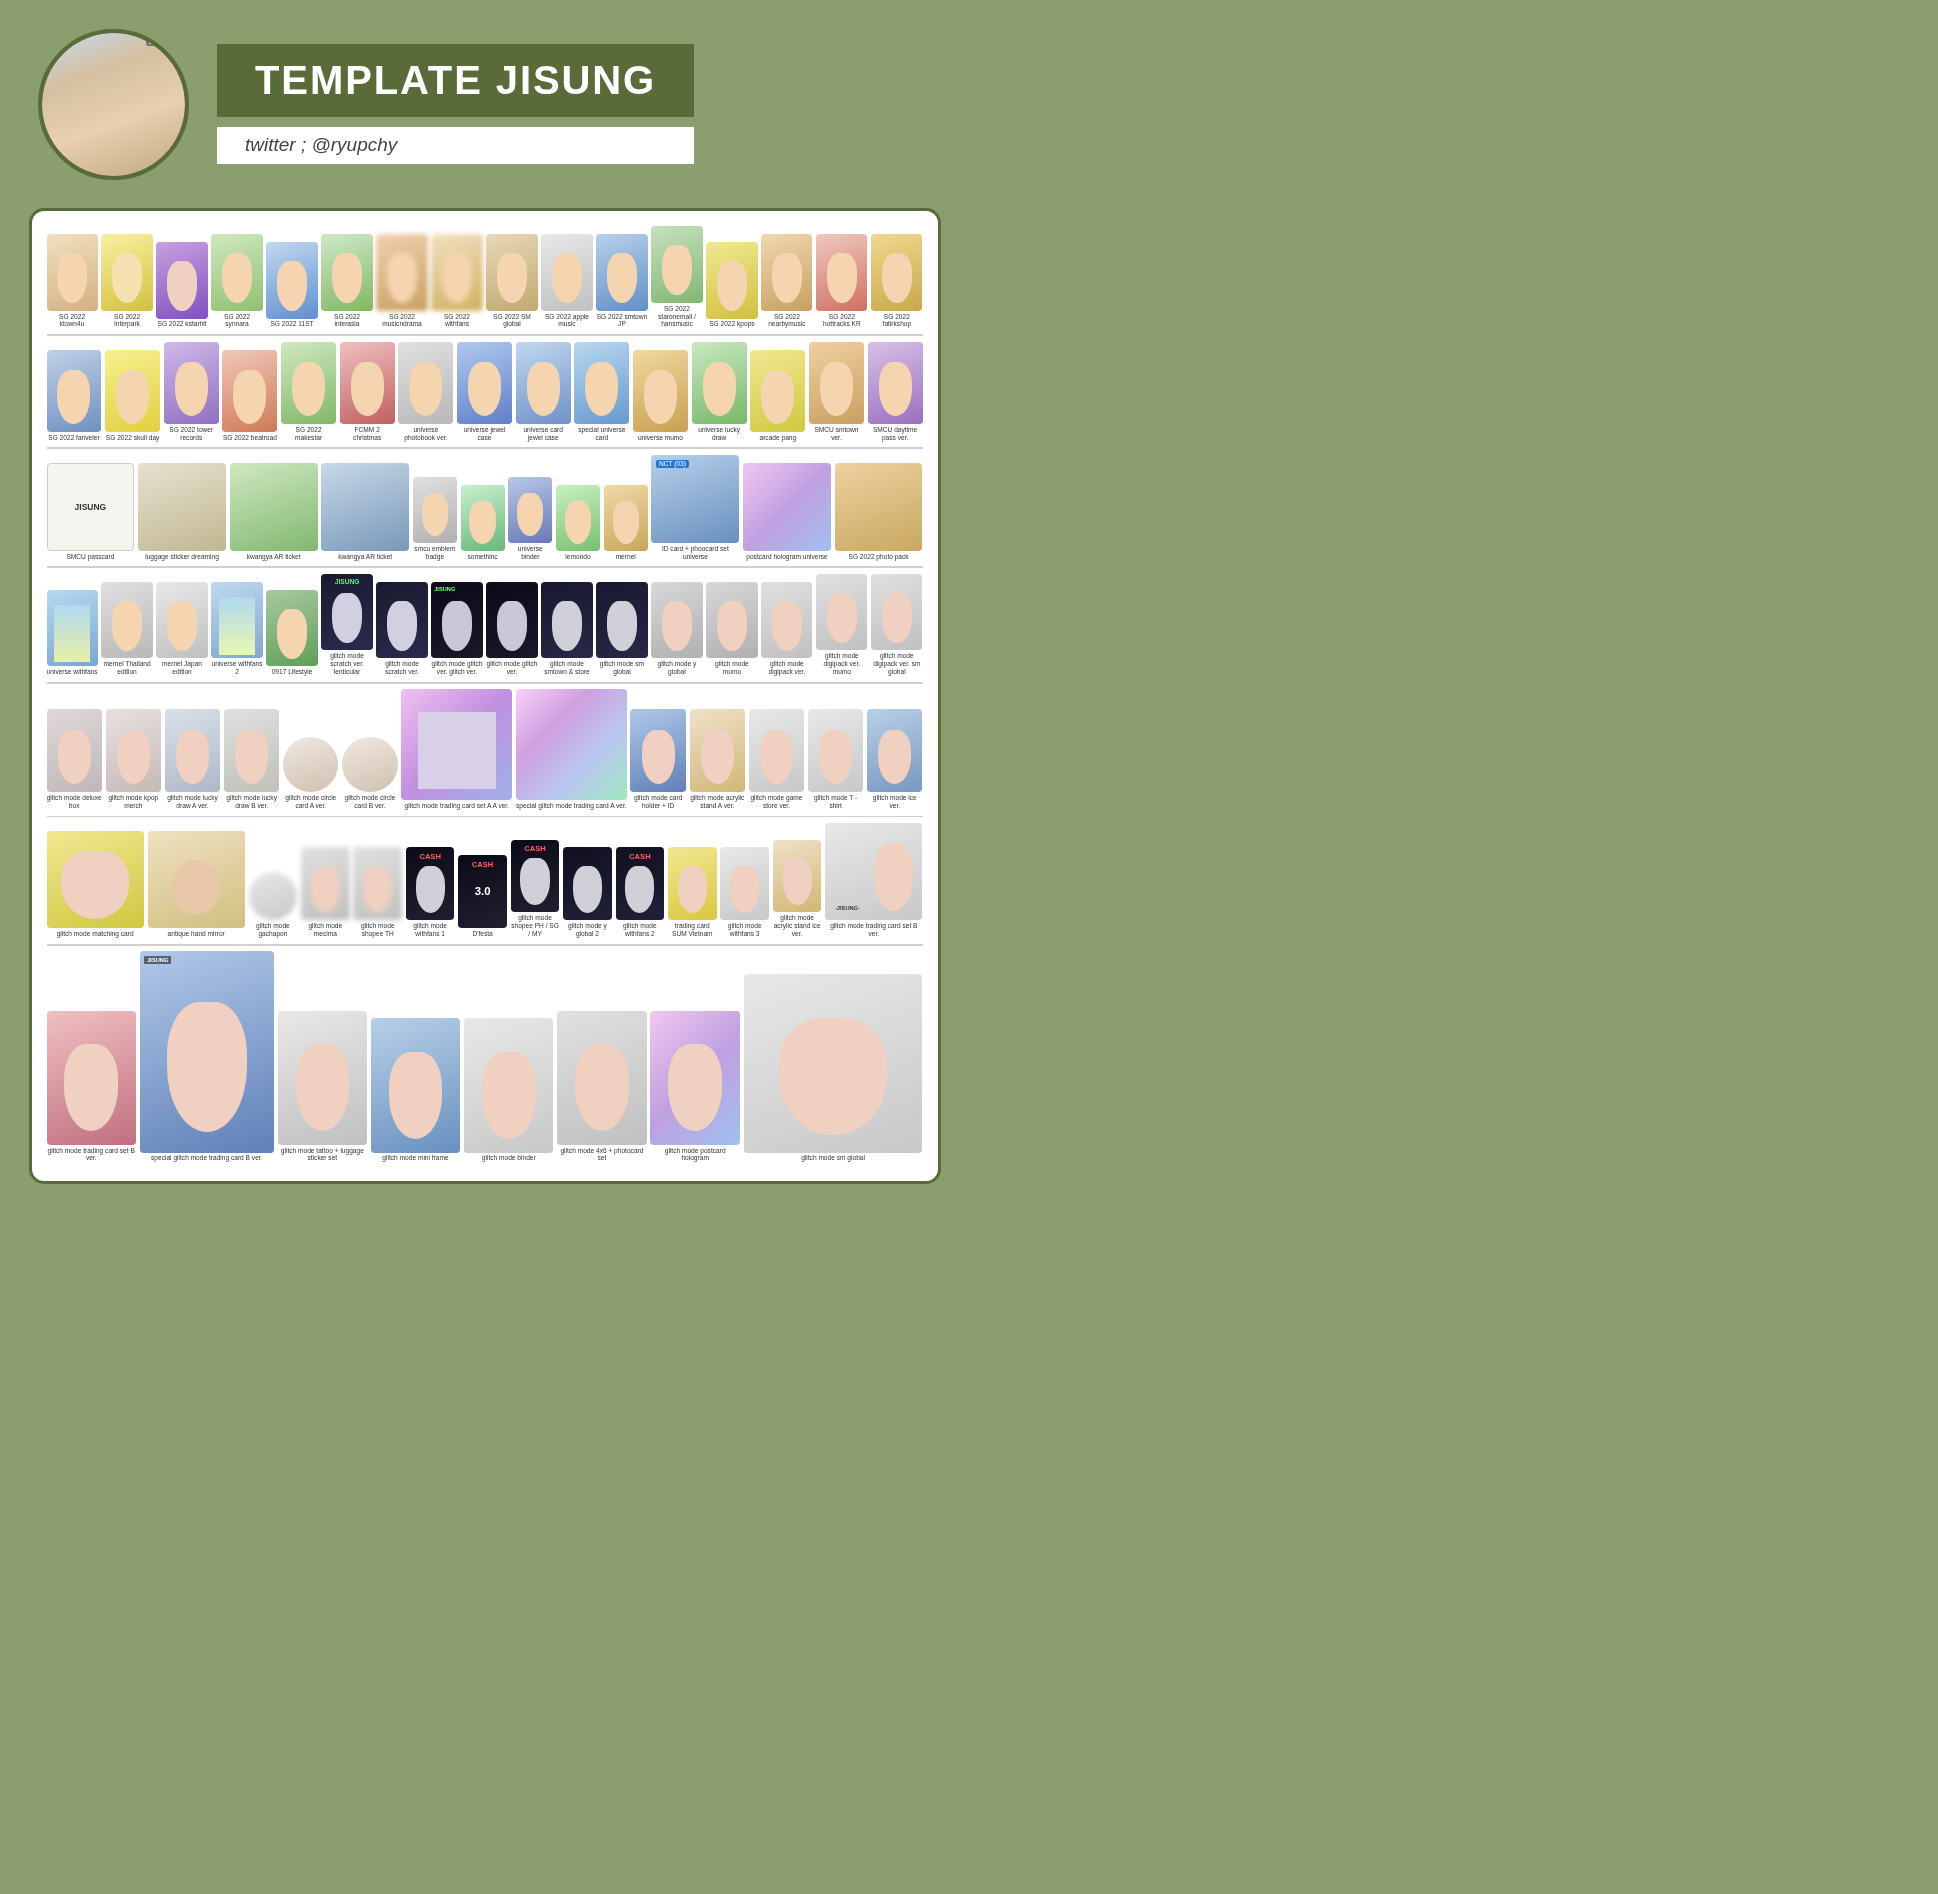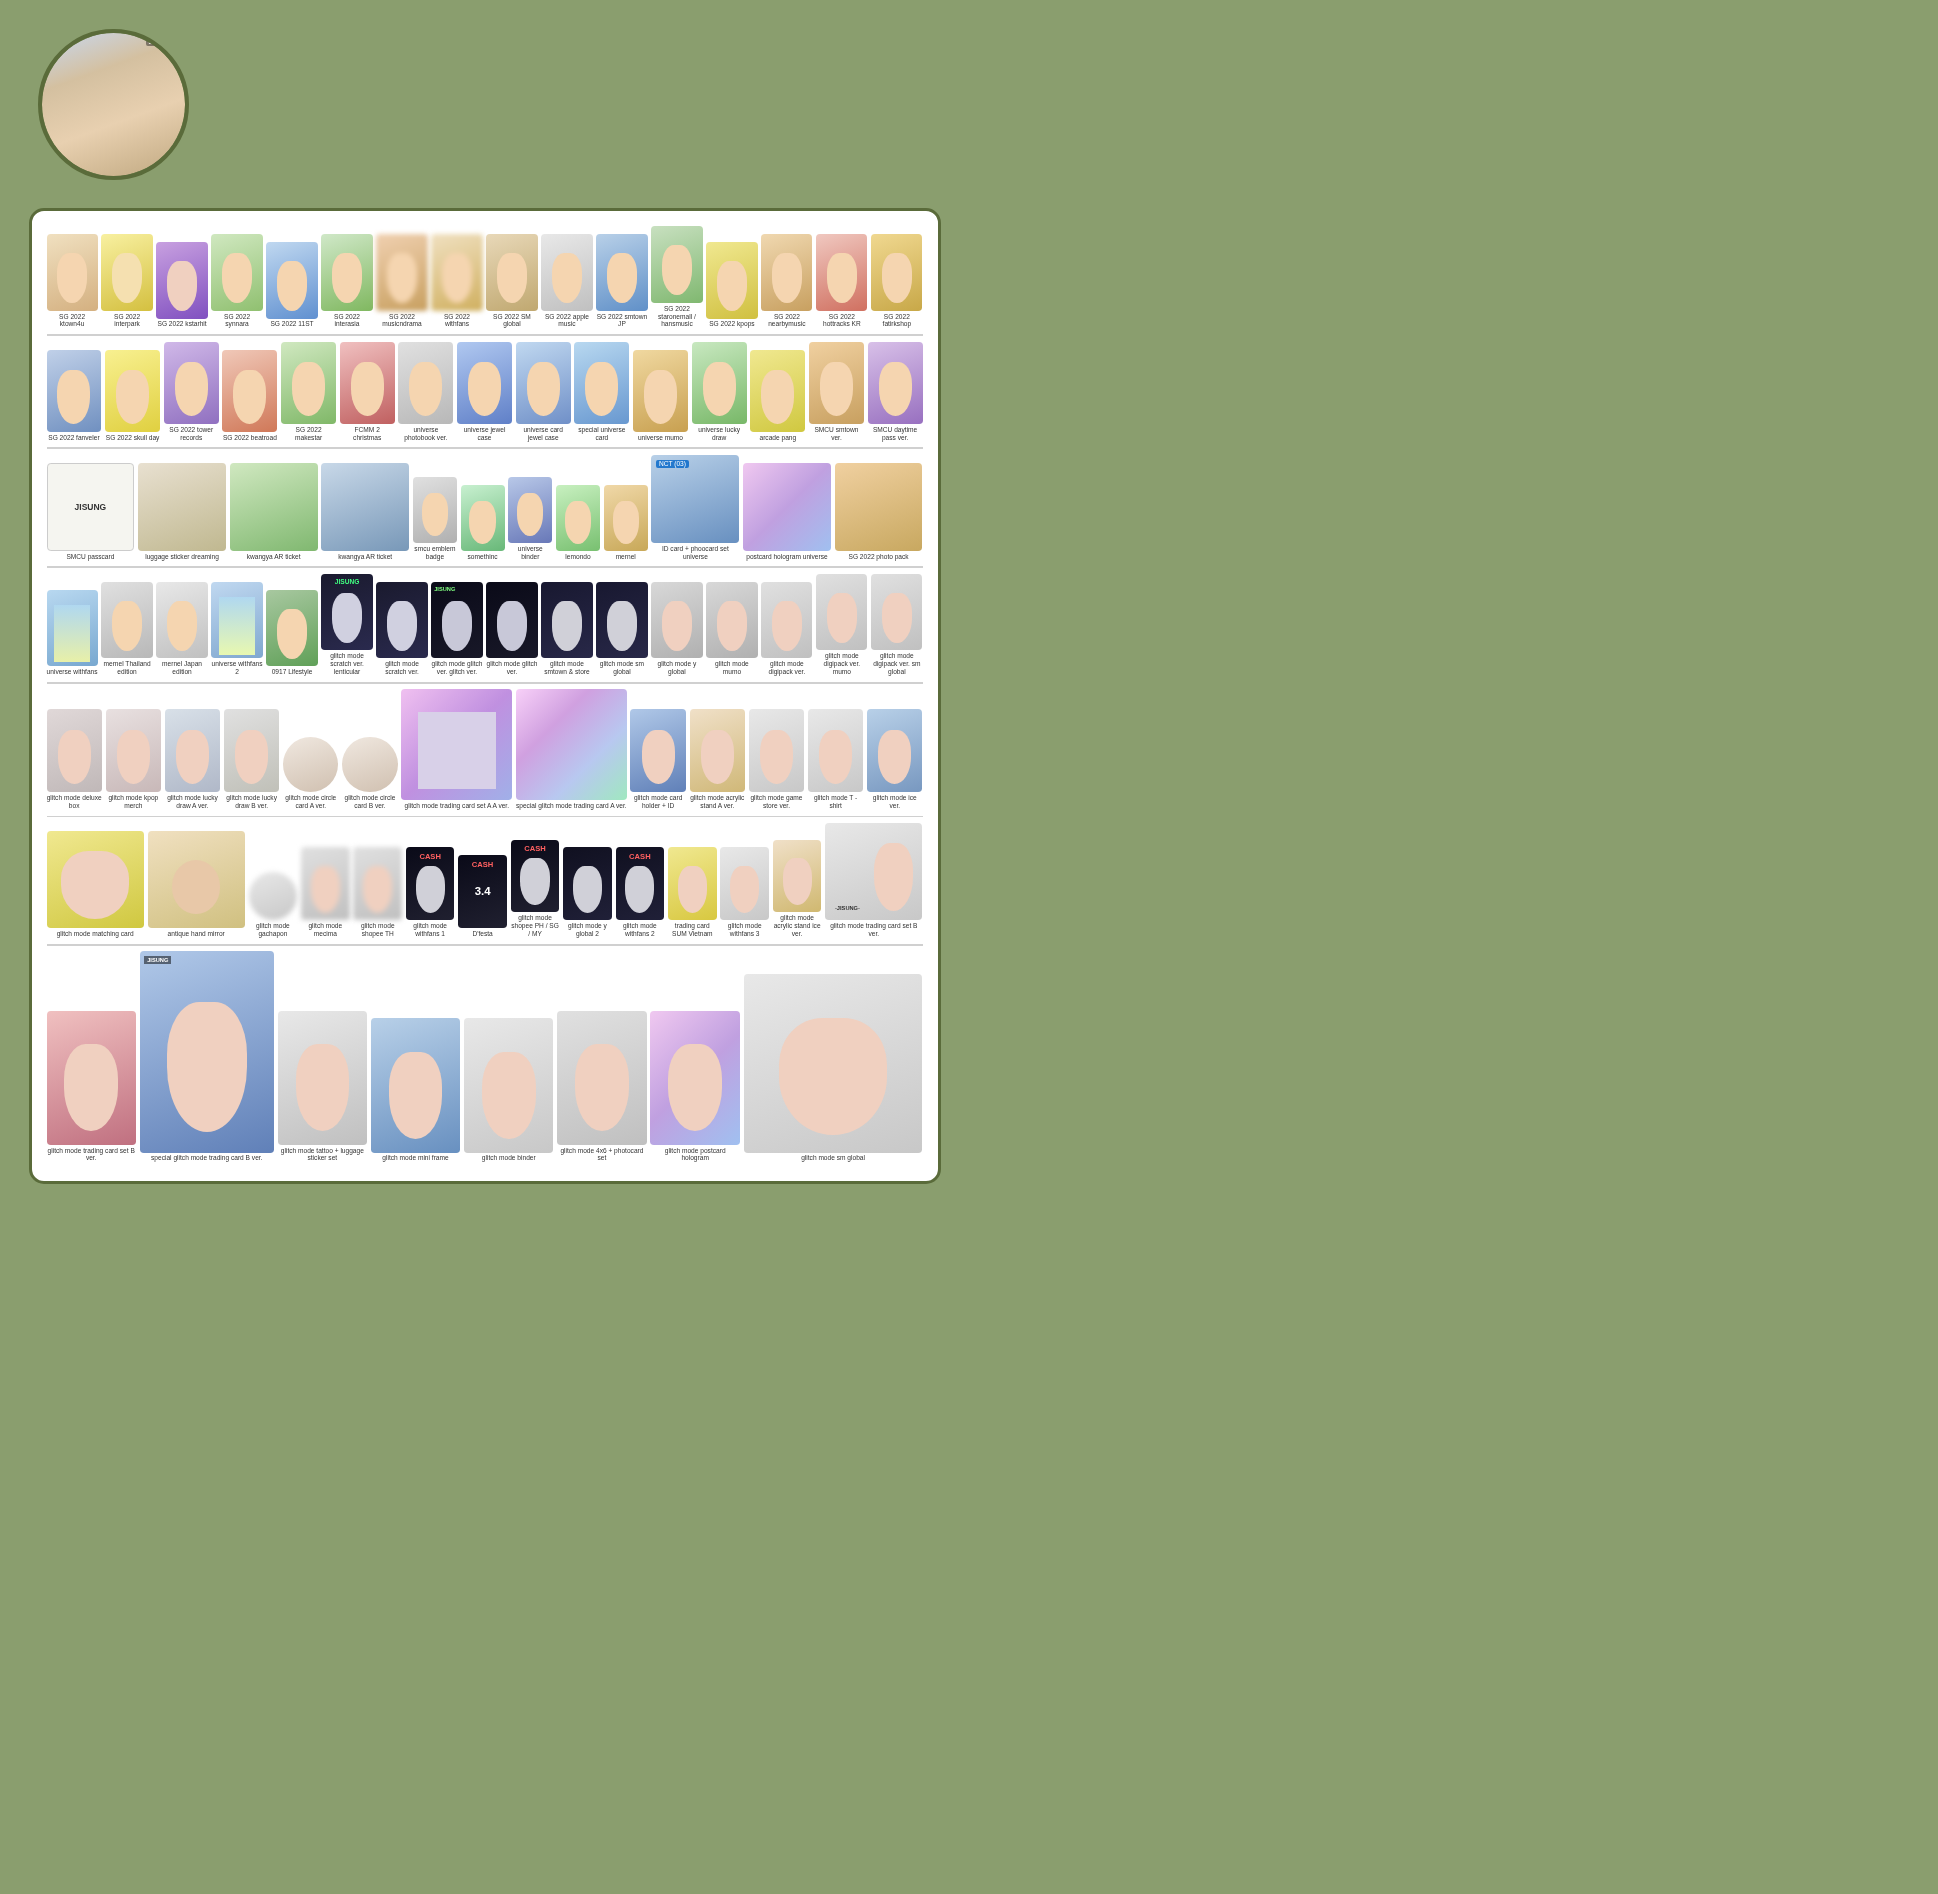--- a/index.html
+++ b/index.html
@@ -115,20 +115,28 @@
   </style>
 </head>
 <body>
 
 <div class="header">
   <div class="avatar-container">
     <div class="avatar-inner" style="background: linear-gradient(160deg, #c8d8f0 0%, #d4c0a0 30%, #e8d0b0 60%, #c0a880 100%); position:relative;">
       <div style="position:absolute;top:4.7px;right:7.6px;font-size:6.6px;color:white;font-weight:bold;background:rgba(0,0,0,0.4);padding:0.9px 2.8px;border-radius:1.9px;">SG LIVE</div>
     </div>
   </div>
+  <div class="title-section">
+    <div class="title-box">
+      <span class="title-text">TEMPLATE JISUNG</span>
+    </div>
+    <div class="twitter-box">
+      <span class="twitter-text">twitter ; @ryupchy</span>
+    </div>
+  </div>
 </div>
 
 <div class="main-container">
 
   <div class="grid-row">
     <div class="card-item">
       <div class="card-img c1" style="background:linear-gradient(160deg,#f0e0c0,#d4b080);position:relative;">
           <div style="position:absolute;bottom:10%;left:20%;width:60%;height:65%;background:#f5d5b0;border-radius:40% 40% 50% 50%;"></div>
         </div>
       <div class="card-label">SG 2022 ktown4u</div>
@@ -601,21 +609,21 @@
     <div class="card-item">
       <div class="card-img" style="background:linear-gradient(160deg,#0a0a18,#202030);position:relative;">
           <div style="position:absolute;top:4.7px;left:50%;transform:translateX(-50%);font-size:7.6px;color:#ff6060;font-weight:bold;">CASH</div>
           <div style="position:absolute;bottom:10%;left:20%;width:60%;height:65%;background:#d0d0d8;border-radius:40% 40% 50% 50%;"></div>
         </div>
       <div class="card-label">glitch mode withfans 1</div>
     </div>
     <div class="card-item">
       <div class="card-img" style="background:linear-gradient(160deg,#0a0a18,#202030);position:relative;">
           <div style="position:absolute;top:4.7px;left:50%;transform:translateX(-50%);font-size:7.6px;color:#ff6060;font-weight:bold;">CASH</div>
-          <div style="position:absolute;top:40%;left:50%;transform:translateX(-50%);font-size:11.4px;color:white;font-weight:bold;">3.4</div>
+          <div style="position:absolute;top:40%;left:50%;transform:translateX(-50%);font-size:11.4px;color:white;font-weight:bold;">3.0</div>
         </div>
       <div class="card-label">D'festa</div>
     </div>
     <div class="card-item">
       <div class="card-img" style="background:linear-gradient(160deg,#0a0a18,#202030);position:relative;">
           <div style="position:absolute;top:4.7px;left:50%;transform:translateX(-50%);font-size:7.6px;color:#ff6060;font-weight:bold;">CASH</div>
           <div style="position:absolute;bottom:10%;left:20%;width:60%;height:65%;background:#d0d0d8;border-radius:40% 40% 50% 50%;"></div>
         </div>
       <div class="card-label">glitch mode shopee PH / SG / MY</div>
     </div>

